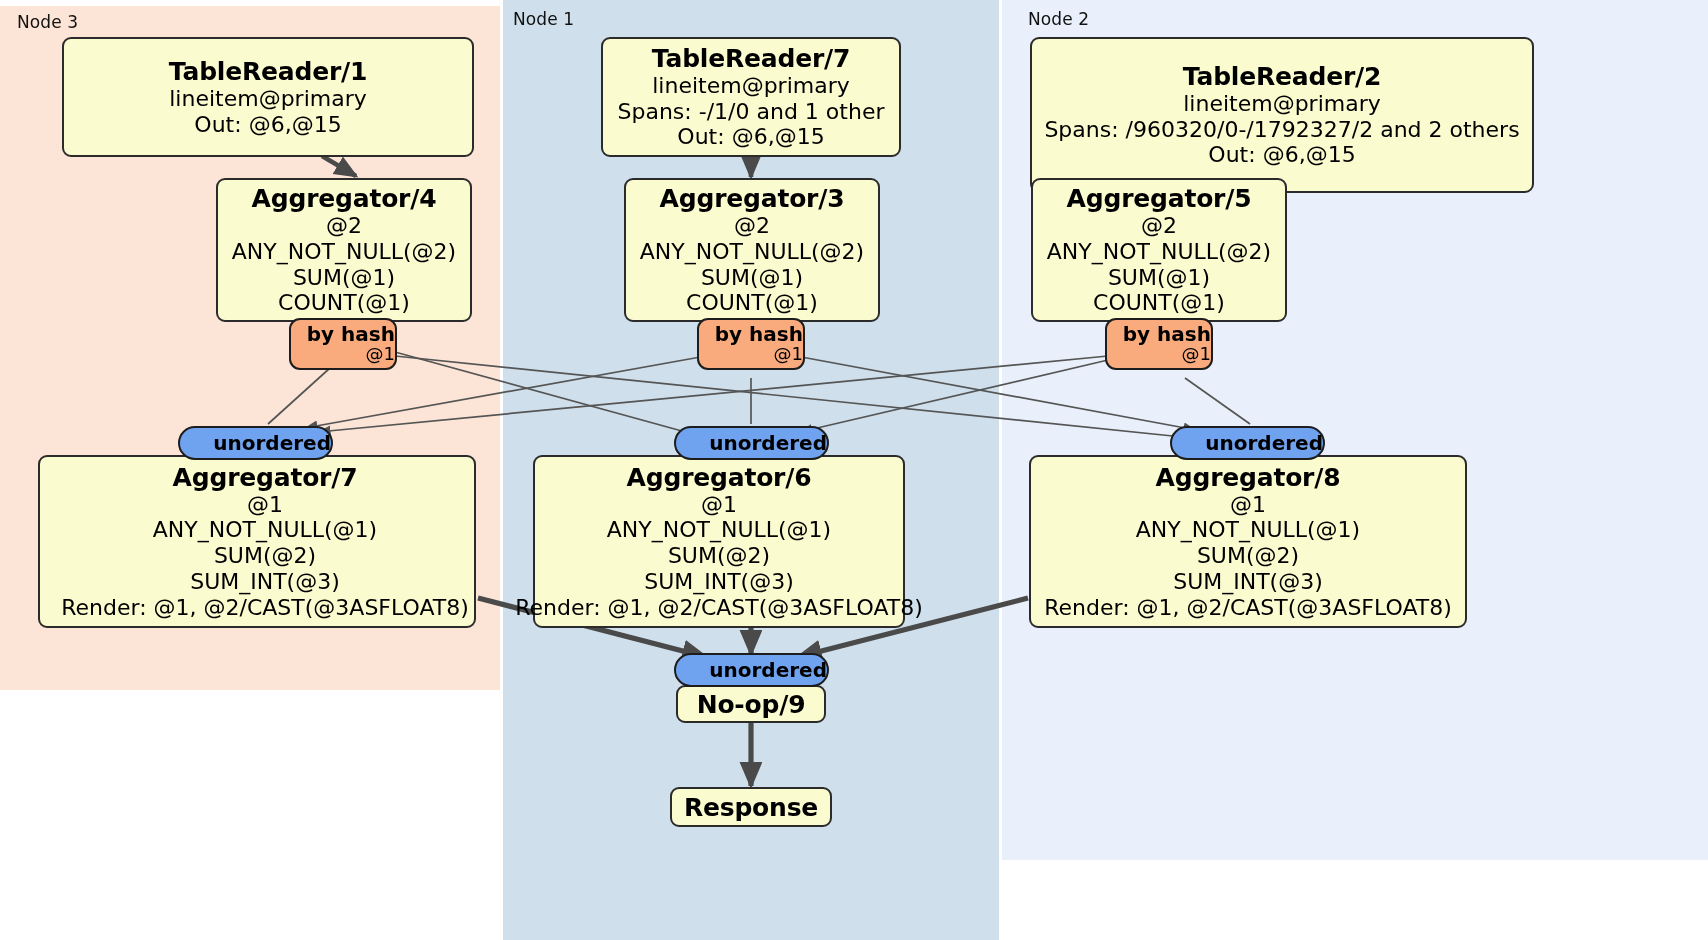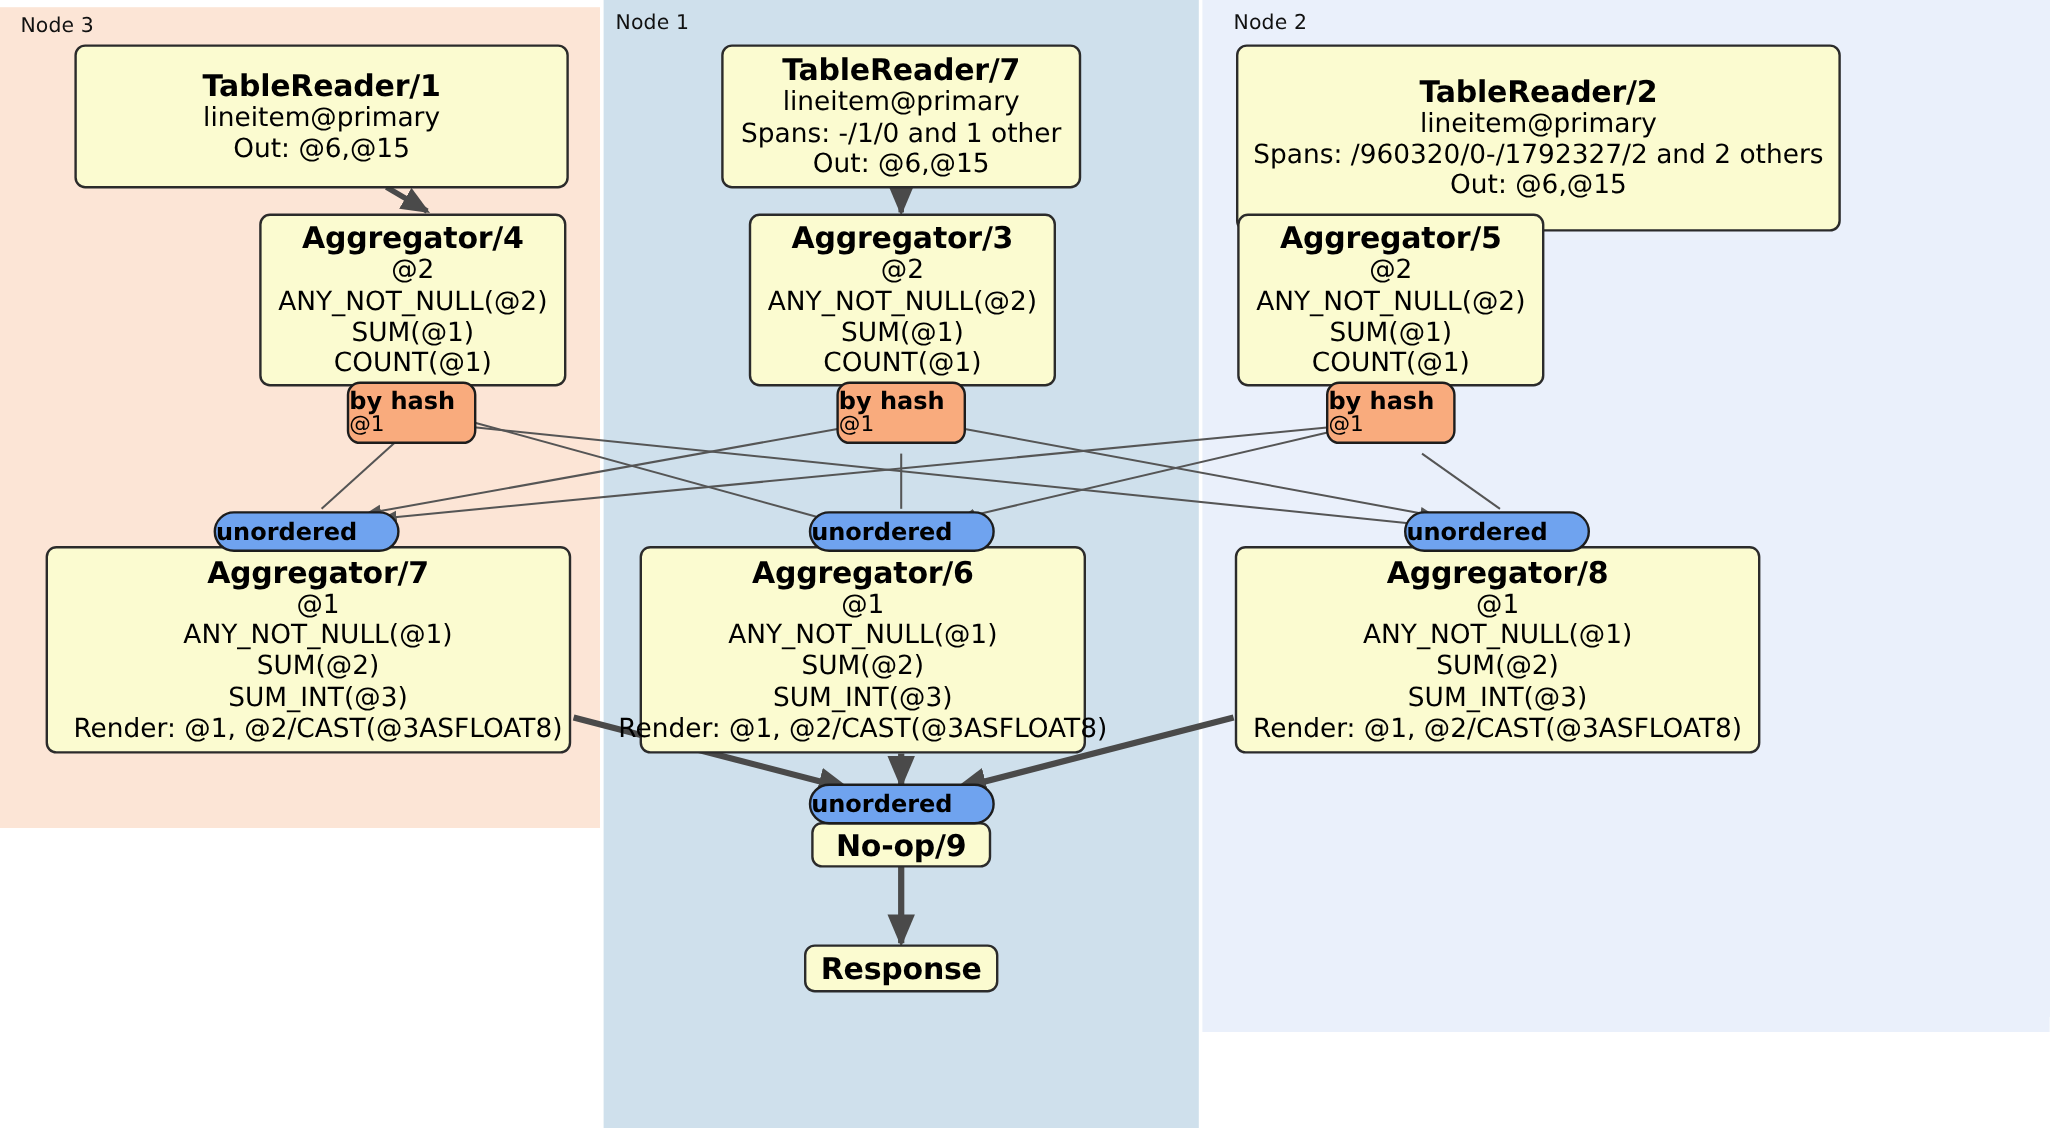--- a/index.html
+++ b/index.html
@@ -11,21 +11,21 @@
   .region-label{position:absolute;font-size:17px;color:#111;letter-spacing:0.1px;}
 
   .node{position:absolute;box-sizing:border-box;background:#fbfbd0;
         border:2px solid #2b2b2b;border-radius:9px;
         display:flex;flex-direction:column;align-items:center;justify-content:center;
         text-align:center;color:#000;padding:5px 12px;z-index:6;}
   .node .ttl{font-weight:bold;font-size:25px;line-height:1.16;letter-spacing:-0.2px;}
   .node .ln{font-size:22px;line-height:1.17;white-space:nowrap;}
 
   .pill{position:absolute;box-sizing:border-box;border:2px solid #1d1d1d;
-        display:flex;flex-direction:column;align-items:flex-start;justify-content:center;
+        display:flex;flex-direction:column;align-items:flex-end;justify-content:center;
         text-align:center;z-index:9;}
   .pill.hash{background:#f9ab7d;border-radius:11px;}
   .pill.hash .p1{font-weight:bold;font-size:20px;line-height:1.05;}
   .pill.hash .p2{font-size:18px;line-height:1.05;}
   .pill.unord{background:#6fa3ef;border-radius:20px;}
   .pill.unord .p1{font-weight:bold;font-size:20px;line-height:1;}
 
   svg.wires{position:absolute;left:0;top:0;width:1708px;height:940px;z-index:3;}
 </style>
 </head>

